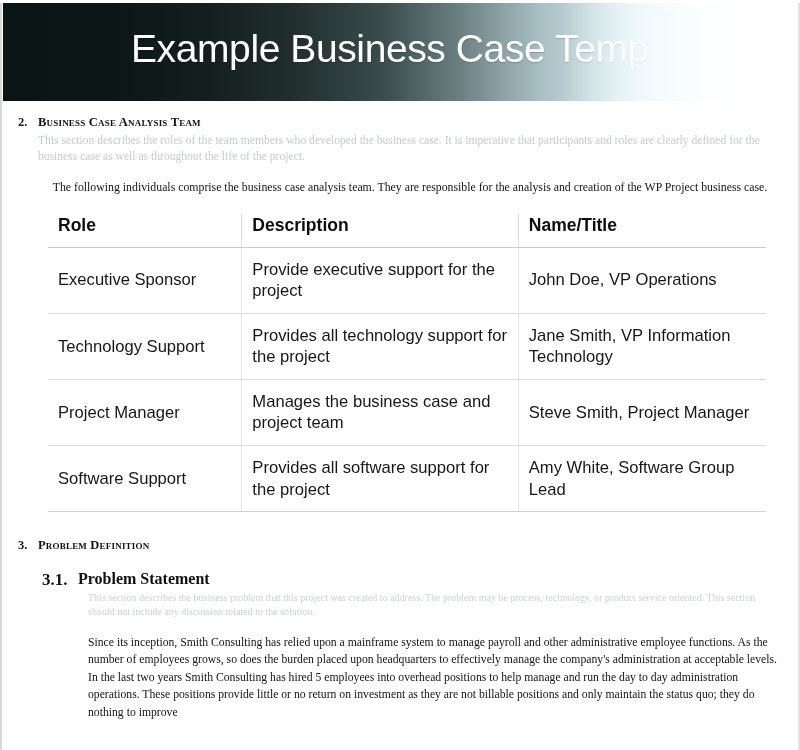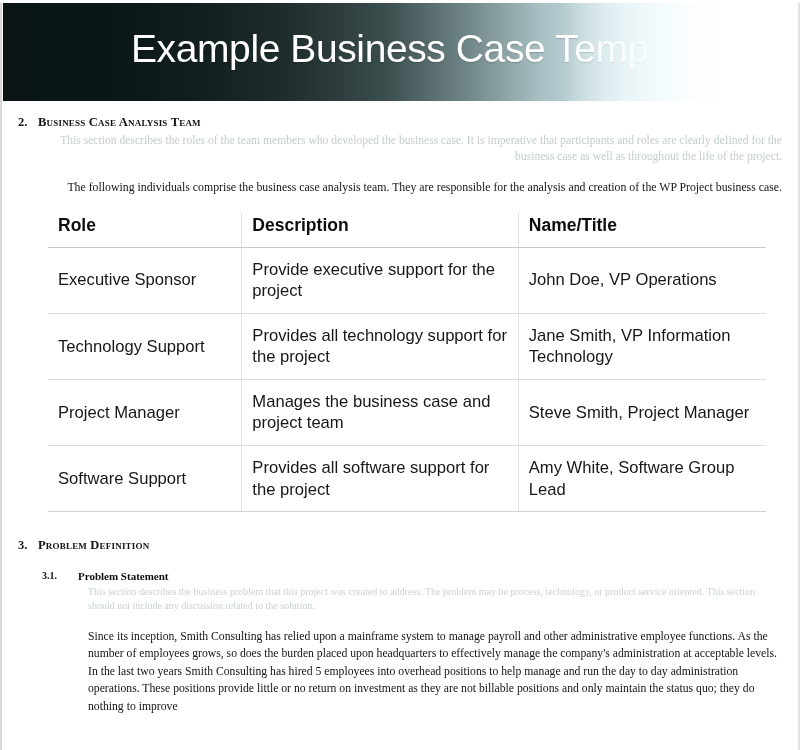--- a/index.html
+++ b/index.html
@@ -104,29 +104,29 @@
     letter-spacing: 0.2px;
     color: #121212;
     line-height: 1.25;
   }
 
   .hint {
     color: #c3cdcd;
     font-size: 11.6px;
     line-height: 1.42;
     margin-top: 2px;
-    text-align: right;
+    text-align: left;
   }
 
   .para {
     color: #141414;
     font-size: 11.8px;
     line-height: 1.45;
     margin-top: 13px;
-    text-align: right;
+    text-align: center;
   }
 
   
   #team-table-wrap {
     margin: 17px 16px 0 36px;
   }
   table.team {
     width: 100%;
     border-collapse: collapse;
     font-family: "Liberation Sans", sans-serif;
@@ -163,27 +163,27 @@
   
   .subsection {
     display: flex;
     align-items: flex-start;
     margin-top: 16px;
     padding-left: 30px;
   }
   .sub-num {
     width: 36px;
     flex: 0 0 36px;
-    font-size: 10px;
+    font-size: 17px;
     font-weight: bold;
     color: #141414;
   }
   .sub-body { flex: 1 1 auto; }
   .sub-heading {
-    font-size: 11px;
+    font-size: 16px;
     font-weight: bold;
     color: #101010;
   }
   .sub-hint {
     color: #c9d2d2;
     font-size: 10px;
     line-height: 1.45;
     margin-top: 3px;
     padding-left: 10px;
   }

